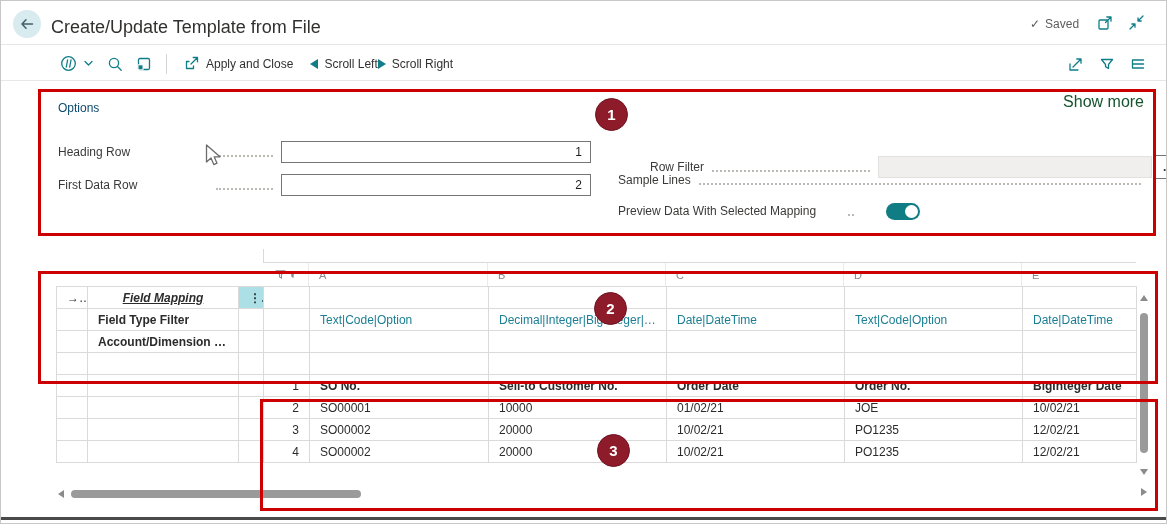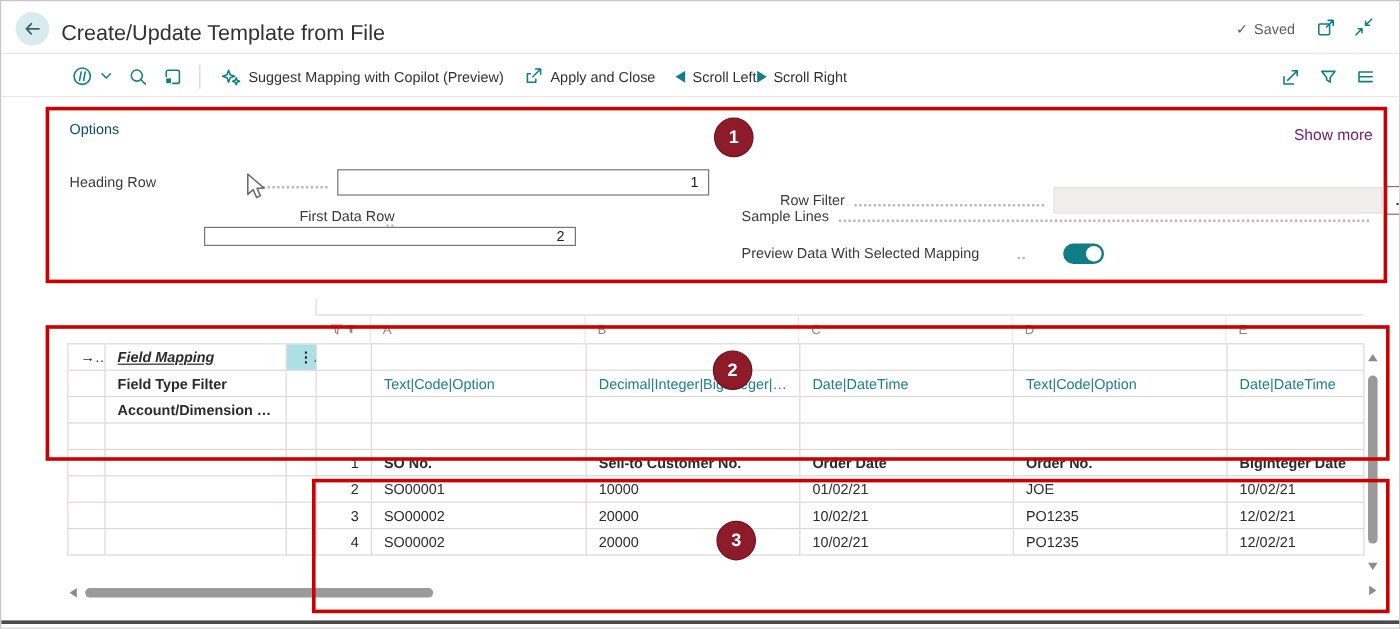--- a/index.html
+++ b/index.html
@@ -25,21 +25,21 @@
   .toolbar { position:absolute; left:58px; top:46px; height:33px; display:flex; align-items:center; }
   .tbtn { display:flex; align-items:center; gap:6px; font-size:12px; color:#323130; cursor:pointer; white-space:nowrap; }
   .tb-sep { width:1px; height:20px; background:#d6d4d2; margin-left:13px; }
   .tri { width:0; height:0; display:inline-block; }
   .tri-left  { border-top:5px solid transparent; border-bottom:5px solid transparent; border-right:8px solid #0f7e88; }
   .tri-right { border-top:5px solid transparent; border-bottom:5px solid transparent; border-left:8px solid #0f7e88; }
   .toolbar-right { position:absolute; top:54px; left:1066px; display:flex; gap:13px; align-items:center; }
 
   
   .opt-title { position:absolute; left:57px; top:100px; font-size:12px; color:#0c4a6e; }
-  .show-more { position:absolute; right:22px; top:104px; font-size:13px; color:#701a75; cursor:pointer; }
+  .show-more { position:absolute; right:22px; top:92px; font-size:16px; color:#14532d; cursor:pointer; }
   .opt-row { position:absolute; display:flex; align-items:center; height:24px; }
   .opt-label { font-size:12px; color:#3b3a39; white-space:nowrap; }
   .leader { flex:1; align-self:center; height:9px; border-bottom:2px dotted #bdbab6; margin:0 8px; min-width:6px; }
   .fld-input { height:22px; border:1px solid #757575; background:#fff; font-family:"Liberation Sans",sans-serif;
                font-size:12px; color:#1c1c1c; text-align:right; padding:0 8px; }
   .fld-input.disabled { background:#f1efed; border:1px solid #e3e1df; }
   .assist-btn { width:26px; height:24px; margin-left:3px; border:1px solid #757575; background:#fff;
                 font-size:12px; font-weight:bold; color:#323130; cursor:pointer; line-height:10px; }
   .toggle { position:relative; width:34px; height:17px; border-radius:9px; background:#107c84; cursor:pointer; flex:none; }
   .toggle .knob { position:absolute; right:2px; top:2px; width:13px; height:13px; border-radius:50%; background:#fff; }
@@ -51,21 +51,21 @@
                      padding-left:10px; border-right:1px solid #eceae8; }
   .pre-vline { position:absolute; left:262px; top:248px; width:1px; height:13px; background:#dcdad8; }
 
   table.grid { position:absolute; left:55px; top:285px; border-collapse:collapse; table-layout:fixed;
                width:1080px; background:#fff; border-top:1px solid #dcdad8; border-left:1px solid #dcdad8; }
   table.grid td { border-right:1px solid #dcdad8; border-bottom:1px solid #dcdad8; height:22px;
                   font-size:12px; color:#2b2b2b; padding:0 10px; white-space:nowrap; overflow:hidden;
                   text-overflow:ellipsis; vertical-align:middle; }
   td.sel { text-align:center; color:#5f5d5b; padding:0; font-size:13px; }
   td.lbl { font-weight:bold; color:#323130; }
-  td.fm  { color:#c00000; font-style:italic; text-decoration:underline; cursor:pointer; }
+  td.fm  { color:#c00000; font-style:italic; text-decoration:underline; cursor:pointer;text-align:center; }
   td.menu-cell { padding:0; text-align:center; }
   td.menu-on { background:#ace0e6; color:#15616b; font-weight:bold; cursor:pointer; }
   td.num { text-align:right; padding-right:12px; color:#444; }
   td.val.link { color:#1b7e93; cursor:pointer; }
   td.bhdr { font-weight:bold; color:#1f1f1f; }
 
   
   .vscroll { position:absolute; left:1136px; top:290px; width:14px; height:192px; }
   .vthumb { position:absolute; left:3px; top:22px; width:8px; height:140px; border-radius:4px; background:#9a9a9a; cursor:pointer; }
   .tri-up-sm   { border-left:4px solid transparent; border-right:4px solid transparent; border-bottom:6px solid #8b8b8b; }
@@ -129,27 +129,20 @@
       </svg>
     </div>
     <div class="tbtn" style="margin-left:11px;">
       <svg width="18" height="18" viewBox="0 0 18 18">
         <rect class="ticon" x="3.5" y="3.5" width="11" height="11" rx="1.5"></rect>
         <rect x="3" y="9.8" width="5" height="5" fill="#0f7e88" stroke="#ffffff" stroke-width="1"></rect>
       </svg>
     </div>
     <div class="tb-sep"></div>
     <div class="tbtn" style="margin-left:16px;">
-      <svg width="18" height="18" viewBox="0 0 18 18">
-        <path class="ticon" d="M7.5 3.5 L8.8 7.2 L12.5 8.5 L8.8 9.8 L7.5 13.5 L6.2 9.8 L2.5 8.5 L6.2 7.2 Z"></path>
-        <path class="ticon" d="M13.8 9.8 L14.6 11.9 L16.7 12.7 L14.6 13.5 L13.8 15.6 L13 13.5 L10.9 12.7 L13 11.9 Z"></path>
-      </svg>
-      <span>Suggest Mapping with Copilot (Preview)</span>
-    </div>
-    <div class="tbtn" style="margin-left:16px;">
       <svg width="17" height="17" viewBox="0 0 17 17">
         <path class="ticon" d="M3.5 6.5 V13.5 H10.5 M3.5 6.5 H6 M10.5 13.5 V11"></path>
         <path class="ticon" d="M8 9 L14.5 2.5 M10.2 2.5 H14.5 V6.8"></path>
       </svg>
       <span>Apply and Close</span>
     </div>
     <div class="tbtn" style="margin-left:17px;">
       <span class="tri tri-left"></span>
       <span>Scroll Left</span>
     </div>
@@ -179,21 +172,21 @@
   <div class="divider" style="top:79px;"></div>
 
   <div class="opt-title">Options</div>
   <div class="show-more">Show more</div>
 
   <div class="opt-row" style="left:57px; top:139px; width:533px;">
     <span class="opt-label" style="width:150px;">Heading Row</span>
     <span class="leader"></span>
     <input class="fld-input" style="width: 310px;" value="1">
   </div>
-  <div class="opt-row" style="left:57px; top:172px; width:533px;flex-direction:column;">
+  <div class="opt-row" style="left:57px; top:172px; width:533px;">
     <span class="opt-label" style="width:150px;">First Data Row</span>
     <span class="leader"></span>
     <input class="fld-input" style="width: 310px;" value="2">
   </div>
 
   <div class="opt-row" style="left:649px; top:133px; width:531px;margin-top:21px;">
     <span class="opt-label">Row Filter</span>
     <span class="leader"></span>
     <input class="fld-input disabled" style="width: 274px; text-align: left;" value="">
     <button class="assist-btn">...</button>

